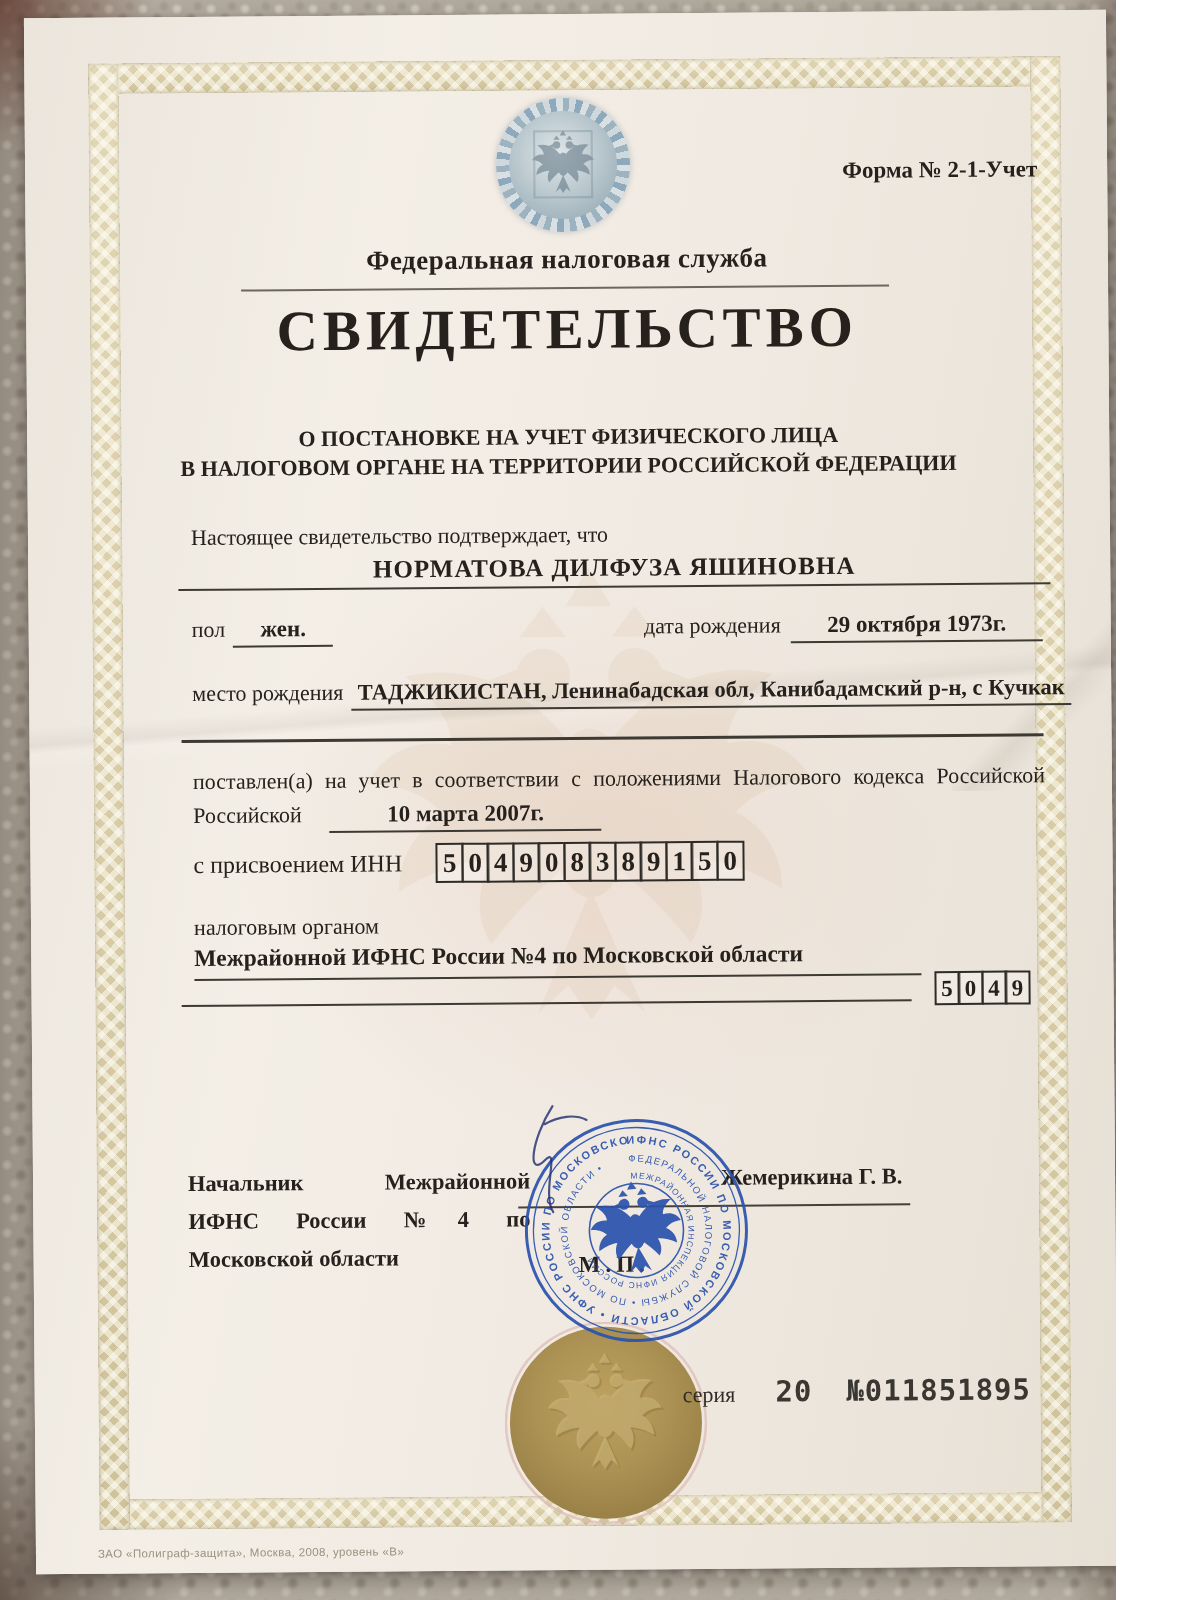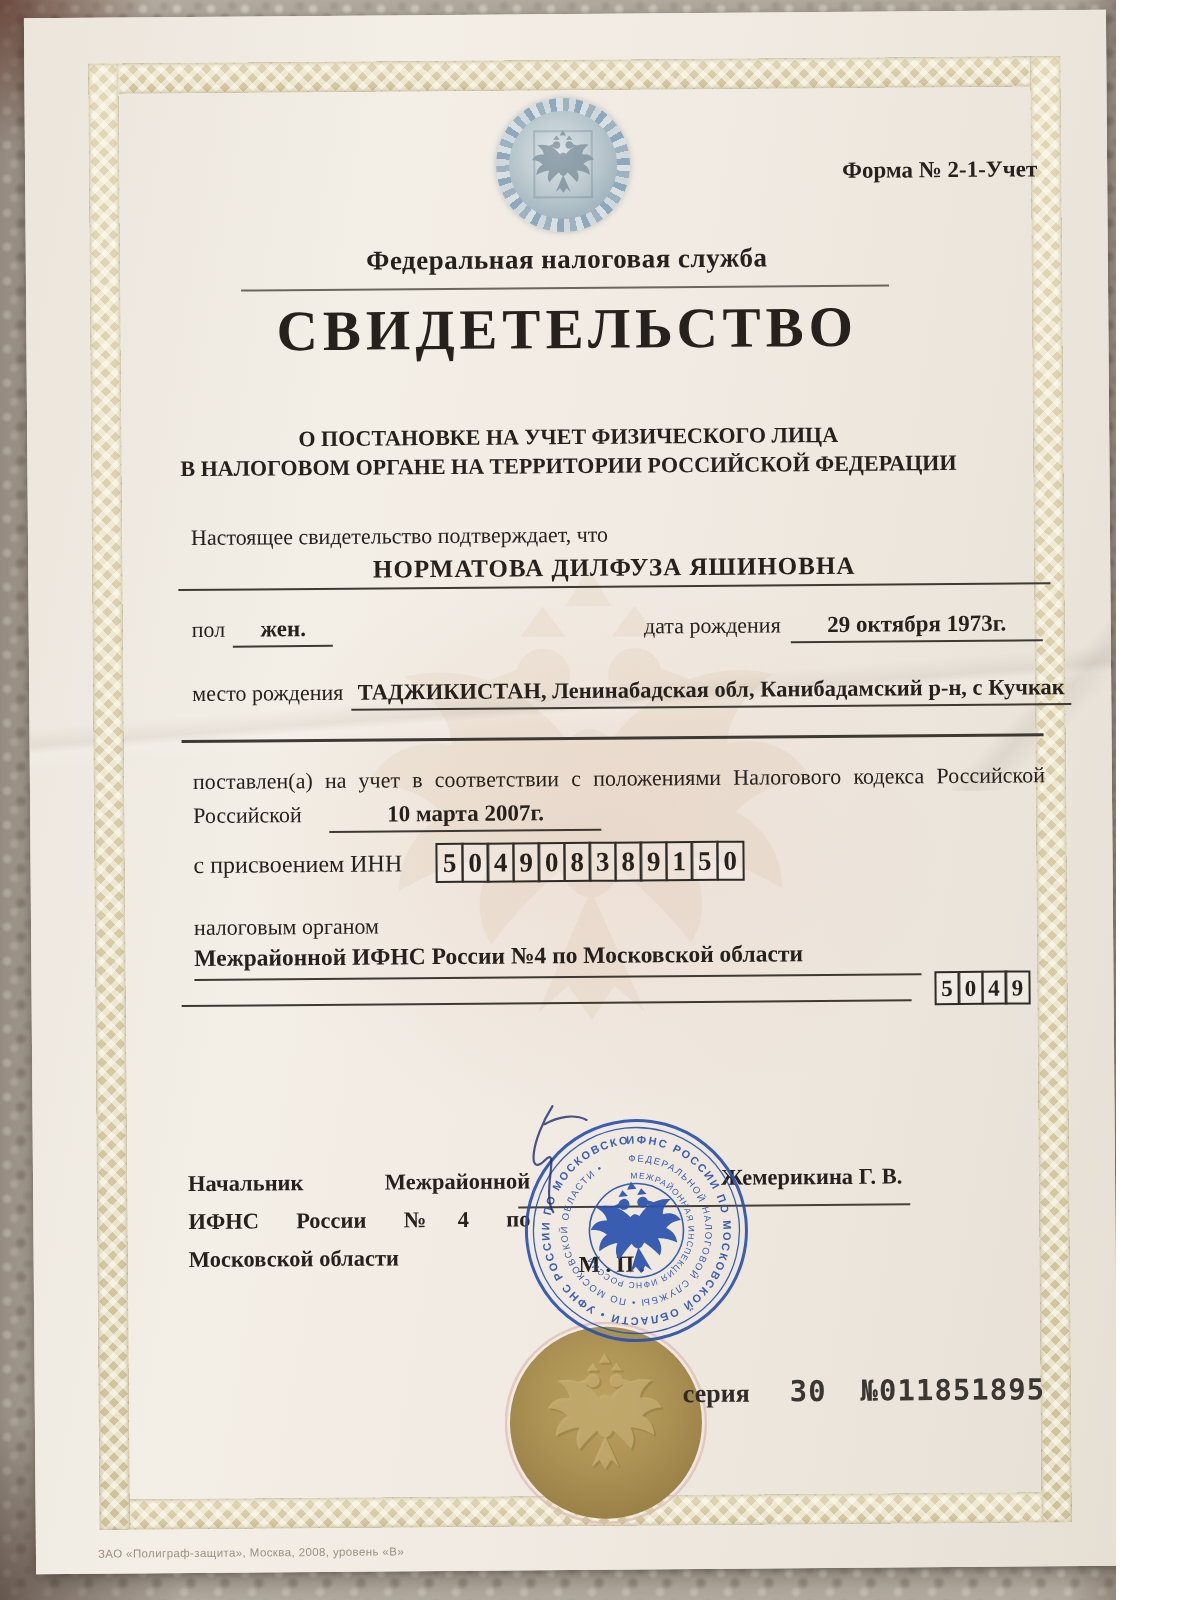--- a/index.html
+++ b/index.html
@@ -127,21 +127,21 @@
   .sig-block .just { text-align:justify; text-align-last:justify; }
   .sig-name { left:688px; top:1152px; font-weight:bold; font-size:22.5px; z-index:3; }
   .sig-line { left:485px; top:1192px; width:392px; height:2px; background:#45403a; z-index:2; }
   .mp { left:545px; top:1238px; font-weight:bold; font-size:23px; letter-spacing:5px; z-index:4; }
 
   .stamp { left:488px; top:1102px; width:230px; height:230px; z-index:6; opacity:.92; transform:rotate(-6deg); }
   .squiggle { left:468px; top:1084px; width:130px; height:130px; z-index:7; }
   .seal { left:470px; top:1308px; width:202px; height:202px; z-index:5; }
 
   .series-row { left:648px; top:1362px; display:flex; align-items:baseline; z-index:6; color:#2f2b26; }
-  .series-label { font-weight:bold; font-size:26px; }
+  .series-label { font-weight:normal; font-size:22px; }
   .series-num {
     font-family:"DejaVu Sans Mono","Liberation Mono",monospace;
     font-weight:bold; font-size:29px; letter-spacing:1px; color:#3a3733;
   }
   .series-region { margin-left:40px; }
   .series-serial { margin-left:34px; }
 
   .printer-note {
     left:62px; top:1530px; font-family:"Liberation Sans","DejaVu Sans",sans-serif;
     font-size:11.5px; color:#99927f; letter-spacing:.4px;
@@ -300,19 +300,19 @@
 
     <svg class="abs seal" viewBox="0 0 202 202">
       <circle cx="101" cy="101" r="100" fill="none" stroke="#ddb9b5" stroke-width="2.5" opacity=".7"></circle>
       <circle cx="101" cy="101" r="96" fill="url(#goldg)"></circle>
       <use href="#eagle" x="43" y="31" width="118" height="133" style="color:#816b36" opacity=".35"></use>
       <use href="#eagle" x="41" y="29" width="118" height="133" style="color:#c8b074" opacity=".75"></use>
     </svg>
 
     <div class="abs series-row">
       <span class="series-label">серия</span>
-      <span class="series-num series-region">30</span>
+      <span class="series-num series-region">20</span>
       <span class="series-num series-serial">№011851895</span>
     </div>
 
     <div class="abs printer-note">ЗАО «Полиграф-защита», Москва, 2008, уровень «В»</div>
   </div>
 </div>
 
 </body></html>

